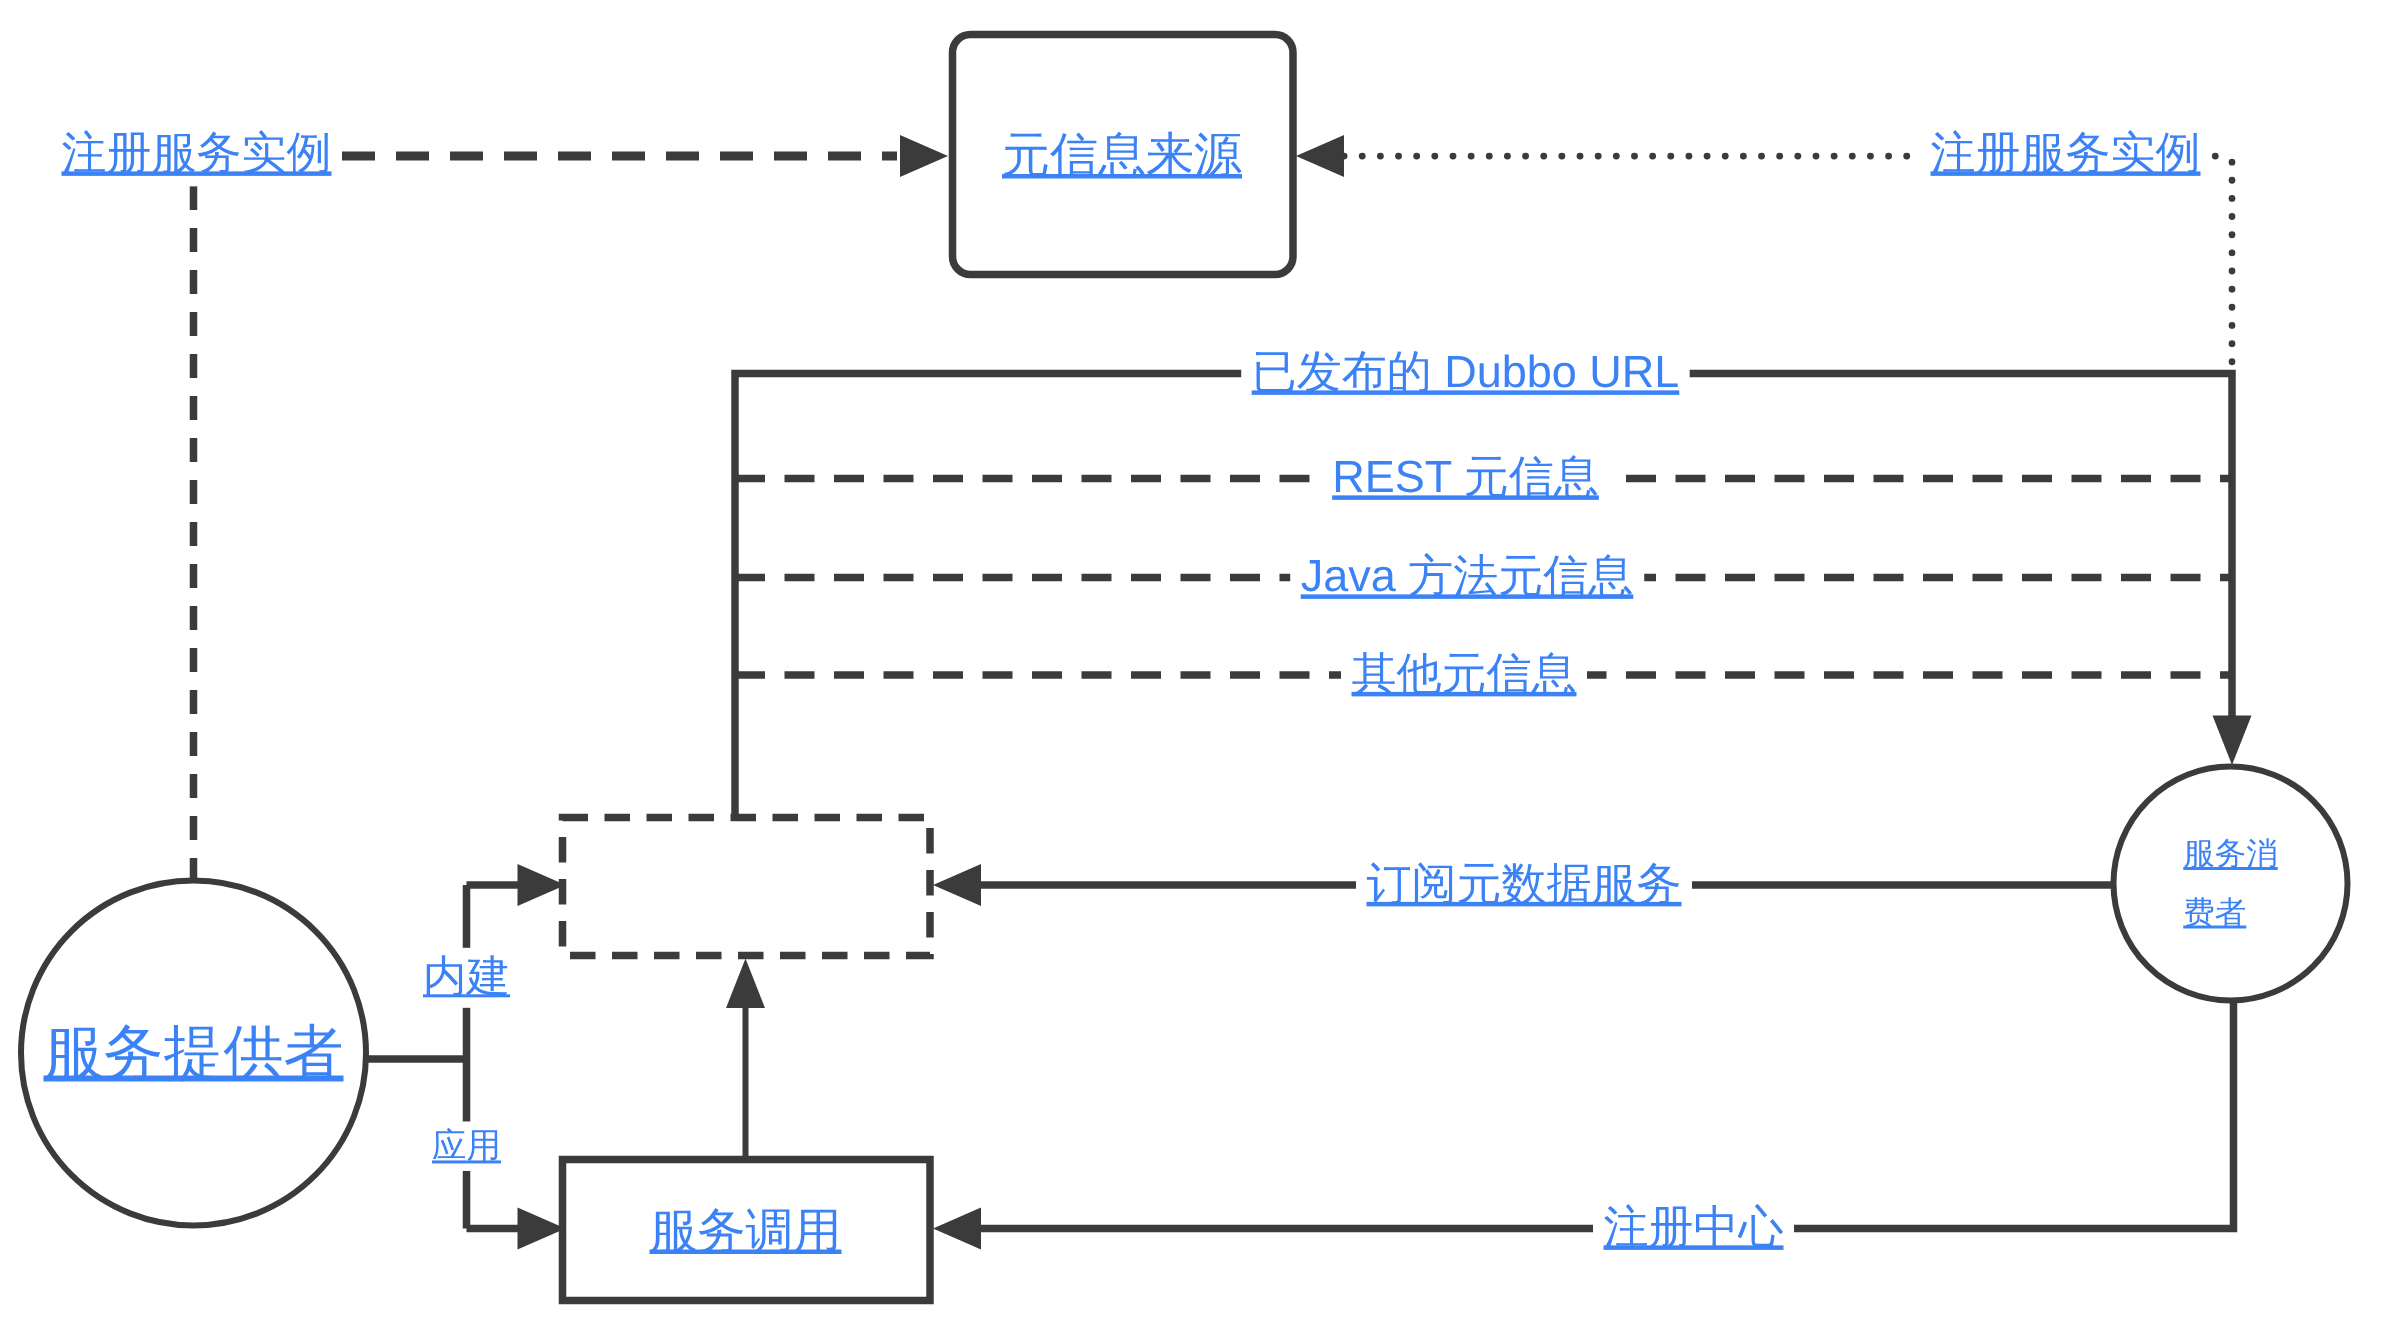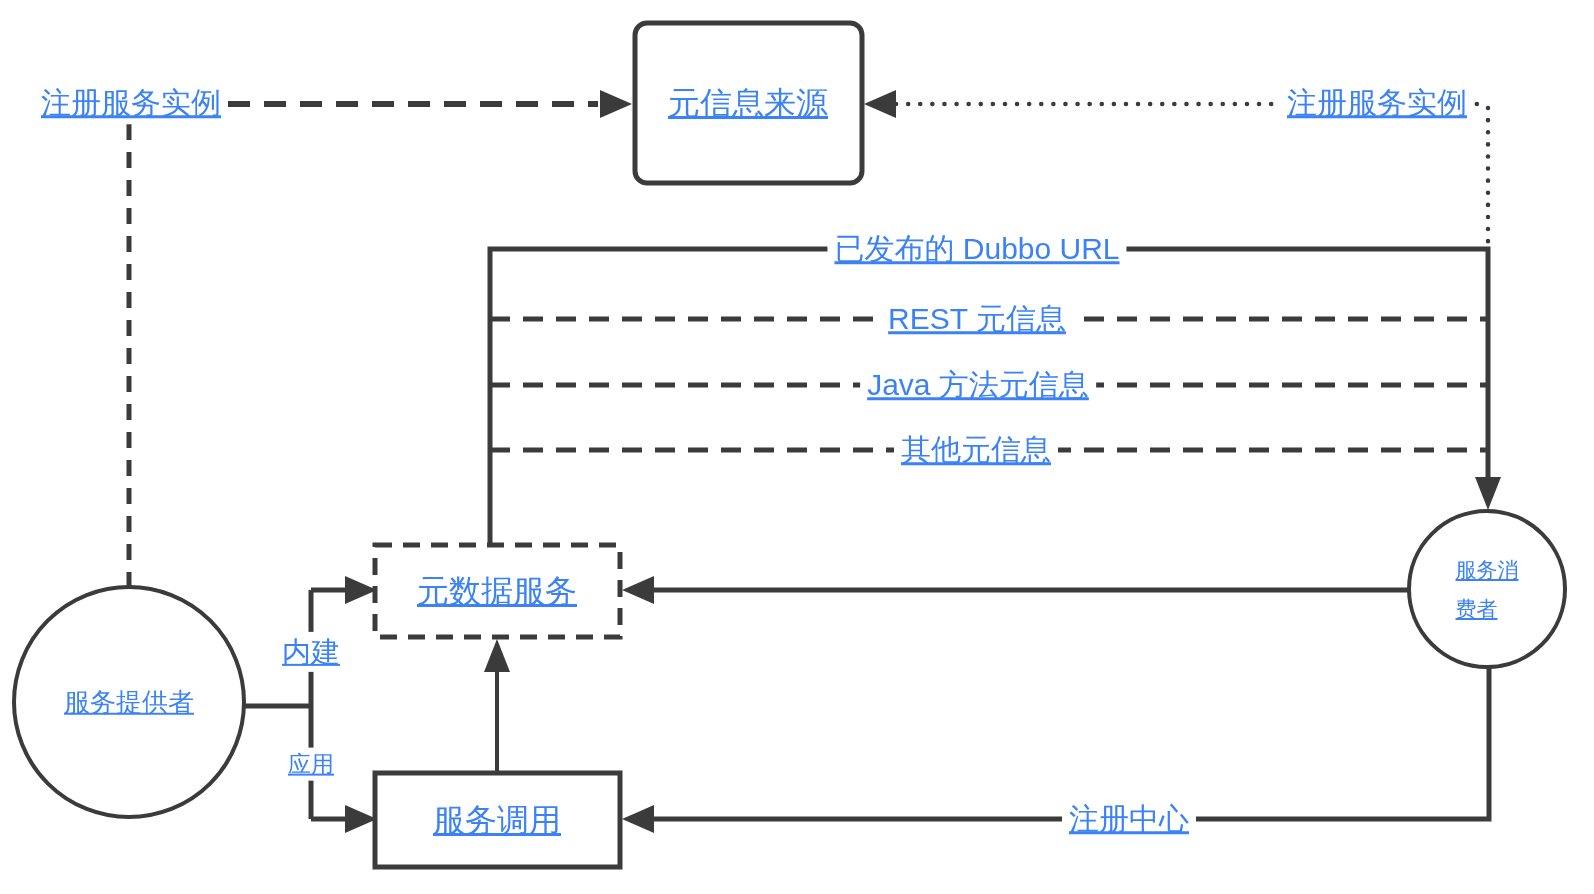--- a/index.html
+++ b/index.html
@@ -87,31 +87,31 @@
     <polygon points="497,639 484,672 510,672" class="f"></polygon>
 
     <line x1="1409" y1="590" x2="652" y2="590" class="s w5"></line>
     <polygon points="622,590 654,576 654,604" class="f"></polygon>
 
     <polyline points="1489,666 1489,819 652,819" class="s w5"></polyline>
     <polygon points="622,819 654,805 654,833" class="f"></polygon>
   </svg>
 
   <div class="label node-label" style="left:748px; top:103px;">元信息来源</div>
-  <div class="label node-label" style="left:497px; top:591px;">元数据服务</div>
   <div class="label node-label" style="left:497px; top:820px;">服务调用</div>
-  <div class="label" style="left:129px; top:702px; font-size:26px;">服务提供者</div>
+  <div class="label" style="left:129px; top:702px; font-size:40px;">服务提供者</div>
   <div class="label consumer-label" style="left:1487px; top:589px;">
     <div>服务消</div>
     <div>费者</div>
   </div>
 
   <div class="label bg" style="left:131px; top:103px;">注册服务实例</div>
   <div class="label bg" style="left:1377px; top:103px;">注册服务实例</div>
   <div class="label bg" style="left:977px; top:249px;">已发布的 Dubbo URL</div>
   <div class="label bg" style="left:977px; top:319px;">REST 元信息</div>
   <div class="label bg" style="left:978px; top:385px;">Java 方法元信息</div>
   <div class="label bg" style="left:976px; top:450px;">其他元信息</div>
   <div class="label bg" style="left:311px; top:652px; font-size:29px;">内建</div>
   <div class="label bg" style="left:311px; top:764px; font-size:23px;">应用</div>
+  <div class="label bg" style="left:1016px; top:590px;">订阅元数据服务</div>
   <div class="label bg" style="left:1129px; top:819px;">注册中心</div>
 
 </div>
 
 </body></html>

